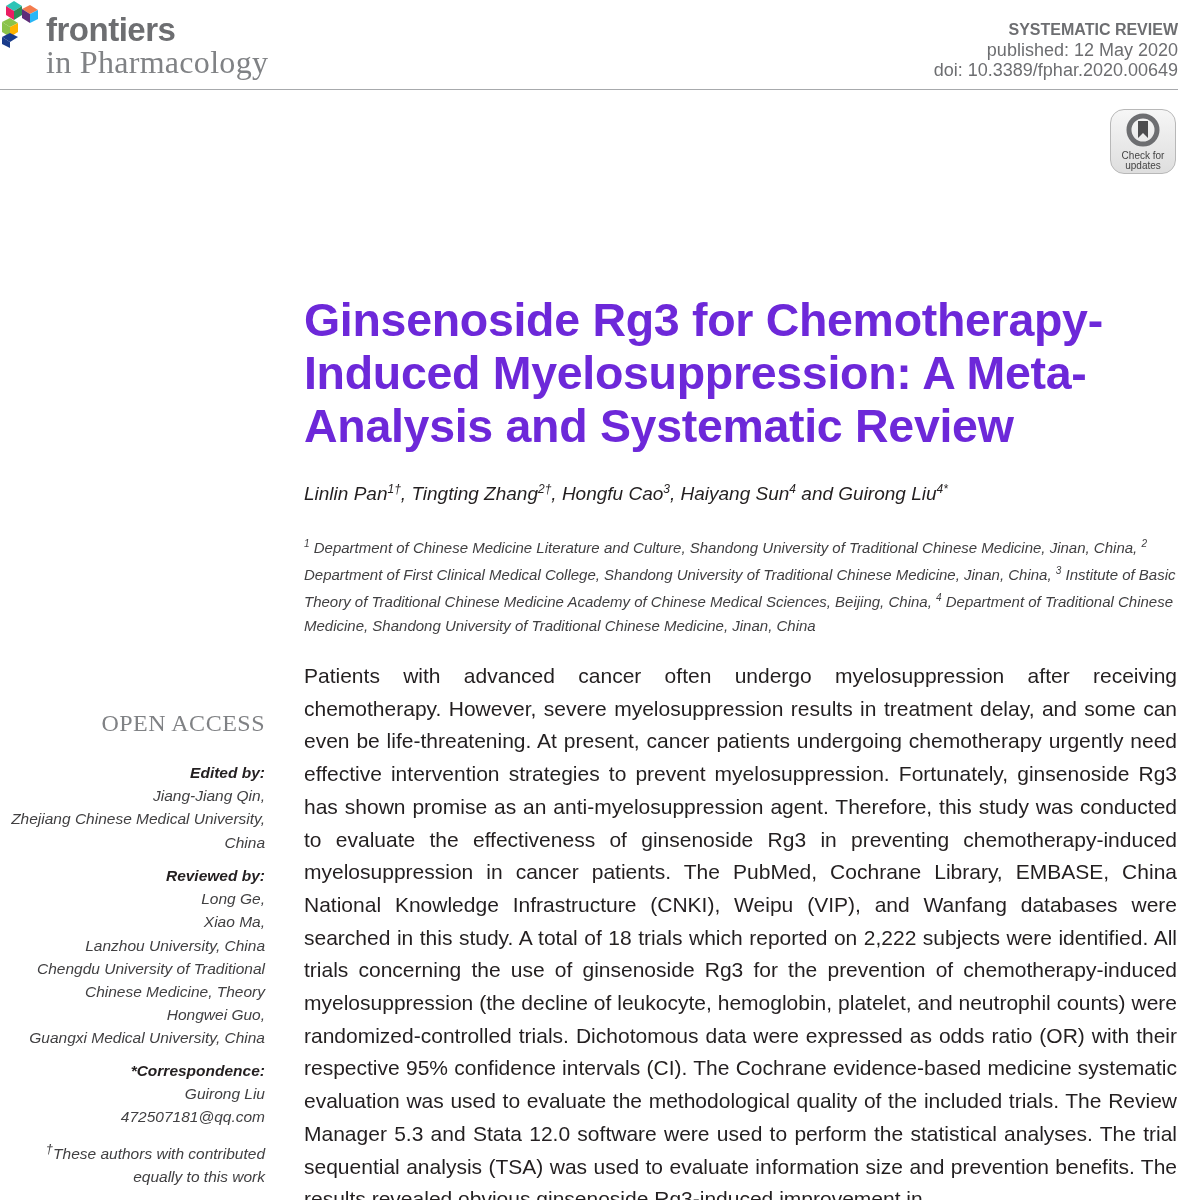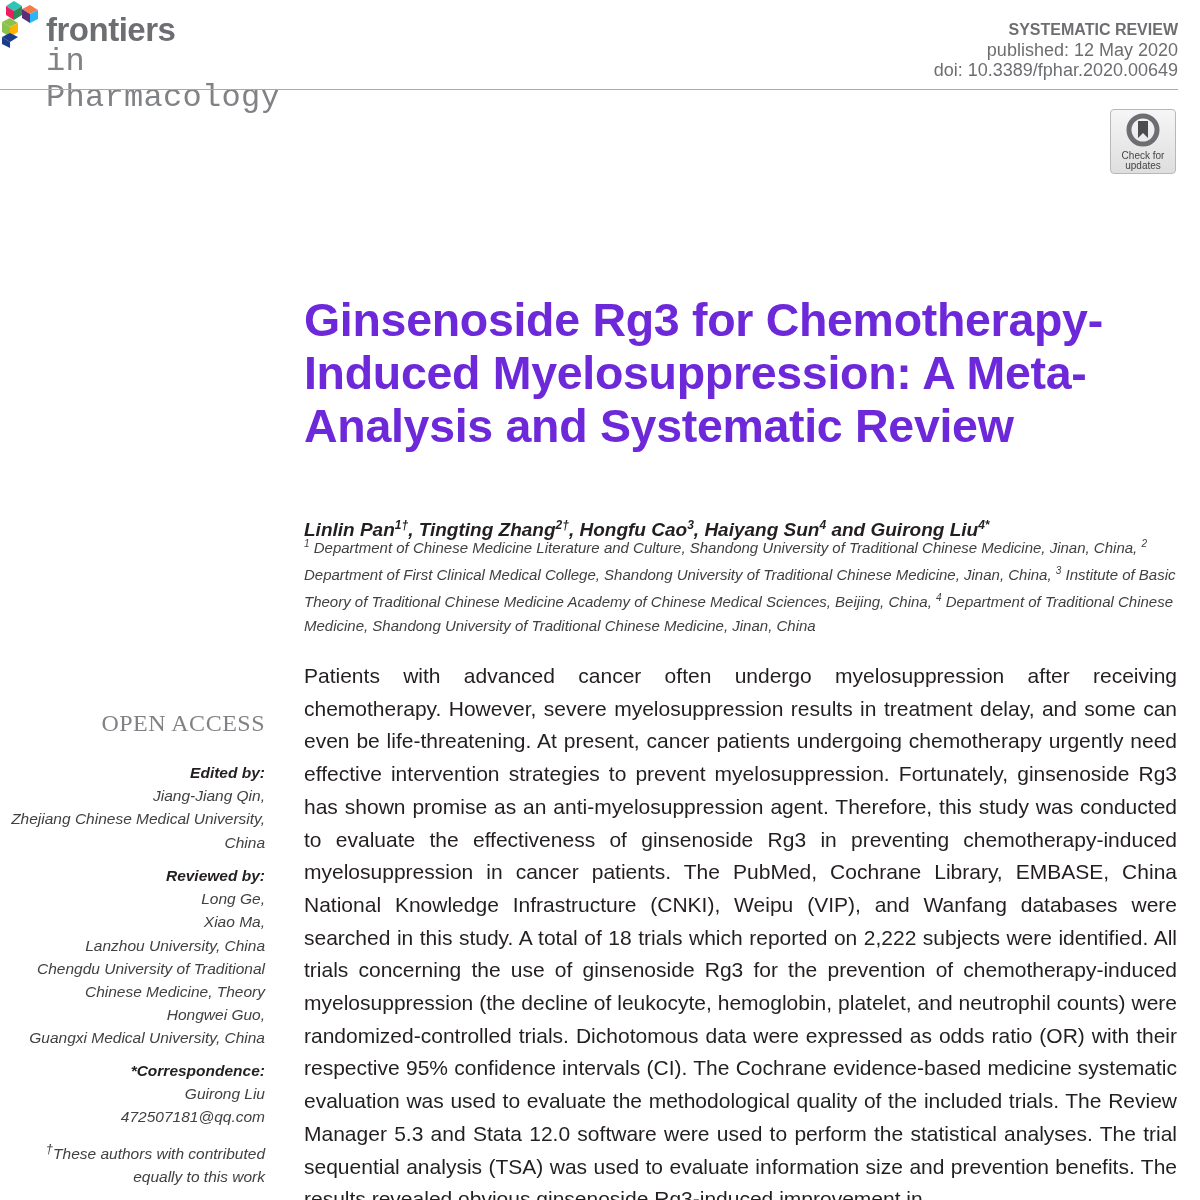--- a/index.html
+++ b/index.html
@@ -1,29 +1,29 @@
 <!DOCTYPE html>
 <html><head>
 <meta charset="utf-8">
 <style>
   html, body { margin:0; padding:0; background:#ffffff; }
   body { width:1200px; height:1200px; overflow:hidden; position:relative; font-family:"Liberation Sans", sans-serif; color:#231f20; }
   .logo { position:absolute; left:0; top:0; width:300px; height:86px; }
   .logo-mark { position:absolute; left:0; top:0; width:46px; height:52px; }
   .logo-word1 { position:absolute; left:46px; top:12px; font-size:33px; font-weight:bold; color:#6d6e71; letter-spacing:-0.5px; line-height:36px; }
-  .logo-word2 { position:absolute; left:46px; top:44px; font-family:Liberation Mono, monospace; font-size:32px; color:#808285; line-height:36px; letter-spacing:0.3px; }
+  .logo-word2 { position:absolute; left:46px; top:44px; font-family:Liberation Serif, serif; font-size:32px; color:#808285; line-height:36px; letter-spacing:0.3px; }
   .meta { position:absolute; right:22px; top:20px; text-align:right; color:#6d6e71; line-height:20px; }
   .meta .type { font-size:16px; font-weight:bold; }
   .meta .line { font-size:18px; }
   .rule { position:absolute; left:0; top:89px; width:1178px; height:1px; background:#a7a9ac; }
-  .check { position:absolute; left:1110px; top:109px; width:66px; height:65px; border:1px solid #b8b8b8; border-radius:4px; background:linear-gradient(#f6f6f6,#dedede); text-align:center; box-sizing:border-box; }
+  .check { position:absolute; left:1110px; top:109px; width:66px; height:65px; border:1px solid #b8b8b8; border-radius:14px; background:linear-gradient(#f6f6f6,#dedede); text-align:center; box-sizing:border-box; }
   .check svg { margin-top:3px; }
   .check .ck-label { font-size:10px; line-height:10px; color:#444; }
   .title { position:absolute; left:304px; top:294px; width:880px; font-size:46.5px; font-weight:bold; line-height:53px; color:#6d28d9; letter-spacing:-0.3px; }
-  .authors { position:absolute; left:304px; top:482px; font-size:19px; font-style:italic; font-weight:bold; color:#231f20; white-space:nowrap;margin-top:36px; }
+  .authors { position:absolute; left:304px; top:482px; font-size:19px; font-style:italic; font-weight:normal; color:#231f20; white-space:nowrap; }
   .authors sup { font-size:12px; }
   .affil { position:absolute; left:304px; top:532px; width:880px; font-size:15px; font-style:italic; color:#414042; line-height:23.2px; }
   .affil sup { font-size:10px; }
   .oa { position:absolute; right:935px; top:710px; font-family:"Liberation Serif", serif; font-size:24px; color:#808285; letter-spacing:0.5px; }
   .side { position:absolute; left:0; width:265px; text-align:right; font-size:15.5px; font-style:italic; color:#414042; line-height:23.2px; }
   .side .hd { font-weight:bold; color:#231f20; }
   .abstract { position:absolute; left:304px; top:660px; width:873px; font-size:21px; line-height:32.7px; color:#231f20; text-align:justify; }
 </style>
 </head>
 <body>

